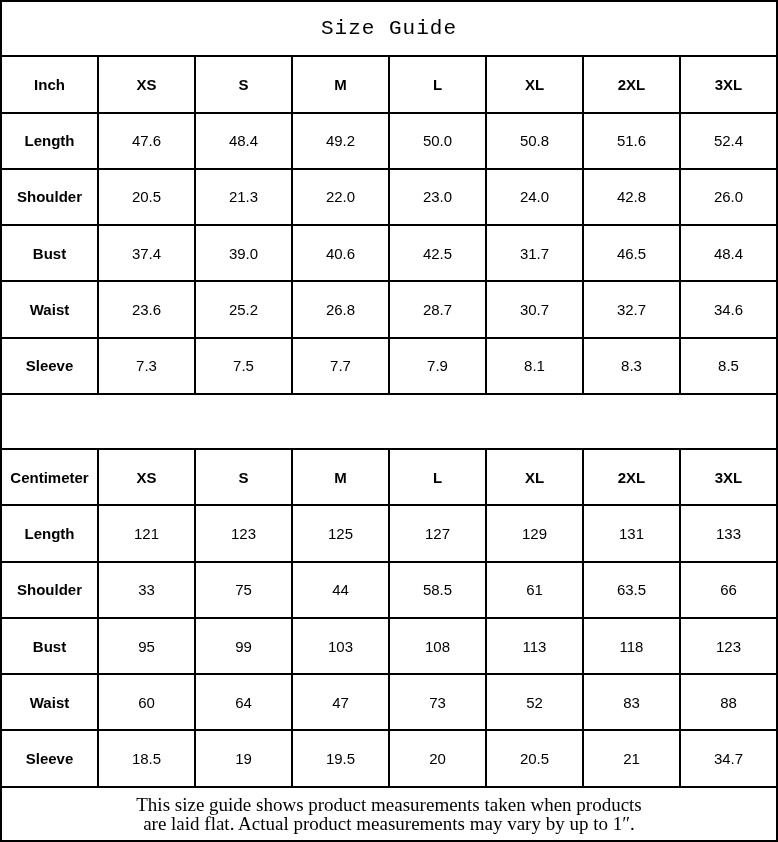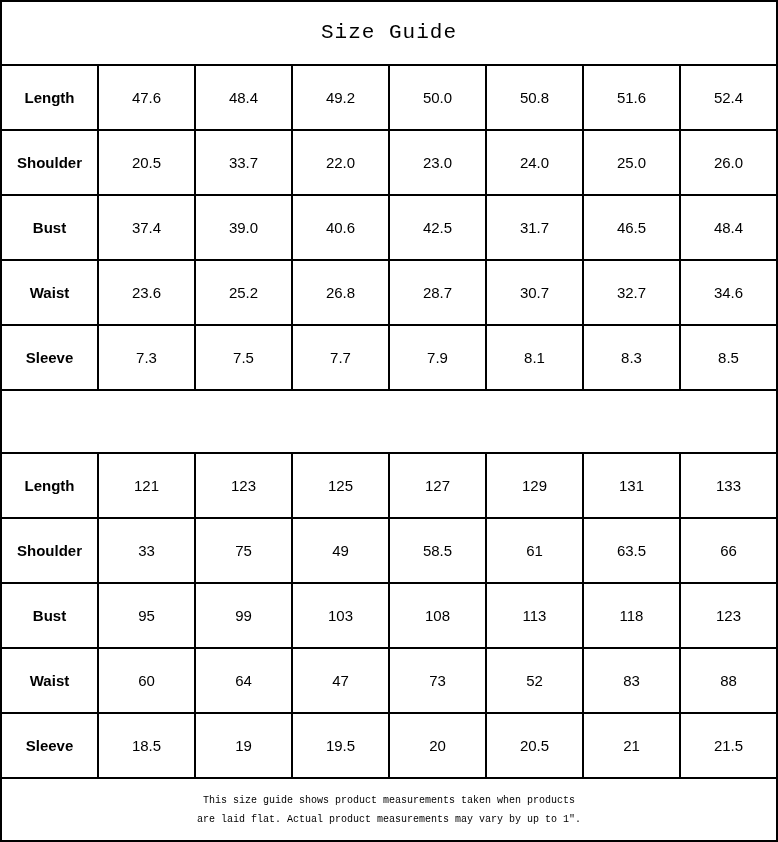--- a/index.html
+++ b/index.html
@@ -39,22 +39,22 @@
   }
   tbody.data td {
     font-weight: normal;
     font-size: 15px;
   }
   tr.spacer-row td {
     height: 53px;
   }
   tr.footer-row td {
     height: 52px;
-    font-family: Liberation Mono, monospace;
-    font-size: 10px;
+    font-family: Liberation Serif, serif;
+    font-size: 19px;
     line-height: 19px;
   }
 </style>
 </head>
 <body>
 
 <table class="guide">
   <colgroup>
     <col>
       <col>
@@ -64,38 +64,48 @@
       <col>
       <col>
       <col>
   </colgroup>
   <tbody>
     <tr class="title-row">
       <td colspan="8">Size Guide</td>
     </tr>
   </tbody>
   <tbody class="data" id="table-inch">
+      <tr>
+        <th>Inch</th>
+        <th>XS</th>
+        <th>S</th>
+        <th>M</th>
+        <th>L</th>
+        <th>XL</th>
+        <th>2XL</th>
+        <th>3XL</th>
+      </tr>
       <tr>
         <th>Length</th>
         <td>47.6</td>
         <td>48.4</td>
         <td>49.2</td>
         <td>50.0</td>
         <td>50.8</td>
         <td>51.6</td>
         <td>52.4</td>
       </tr>
       <tr>
         <th>Shoulder</th>
         <td>20.5</td>
-        <td>33.7</td>
+        <td>21.3</td>
         <td>22.0</td>
         <td>23.0</td>
         <td>24.0</td>
-        <td>25.0</td>
+        <td>42.8</td>
         <td>26.0</td>
       </tr>
       <tr>
         <th>Bust</th>
         <td>37.4</td>
         <td>39.0</td>
         <td>40.6</td>
         <td>42.5</td>
         <td>31.7</td>
         <td>46.5</td>
@@ -122,34 +132,44 @@
         <td>8.5</td>
       </tr>
     </tbody>
   <tbody>
     <tr class="spacer-row">
       <td colspan="8"></td>
     </tr>
   </tbody>
   <tbody class="data" id="table-cm">
       <tr>
+        <th>Centimeter</th>
+        <th>XS</th>
+        <th>S</th>
+        <th>M</th>
+        <th>L</th>
+        <th>XL</th>
+        <th>2XL</th>
+        <th>3XL</th>
+      </tr>
+      <tr>
         <th>Length</th>
         <td>121</td>
         <td>123</td>
         <td>125</td>
         <td>127</td>
         <td>129</td>
         <td>131</td>
         <td>133</td>
       </tr>
       <tr>
         <th>Shoulder</th>
         <td>33</td>
         <td>75</td>
-        <td>49</td>
+        <td>44</td>
         <td>58.5</td>
         <td>61</td>
         <td>63.5</td>
         <td>66</td>
       </tr>
       <tr>
         <th>Bust</th>
         <td>95</td>
         <td>99</td>
         <td>103</td>
@@ -169,21 +189,21 @@
         <td>88</td>
       </tr>
       <tr>
         <th>Sleeve</th>
         <td>18.5</td>
         <td>19</td>
         <td>19.5</td>
         <td>20</td>
         <td>20.5</td>
         <td>21</td>
-        <td>21.5</td>
+        <td>34.7</td>
       </tr>
     </tbody>
   <tbody>
     <tr class="footer-row">
       <td colspan="8">
         <div>This size guide shows product measurements taken when products</div>
         <div>are laid flat. Actual product measurements may vary by up to 1″.</div>
       </td>
     </tr>
   </tbody>

